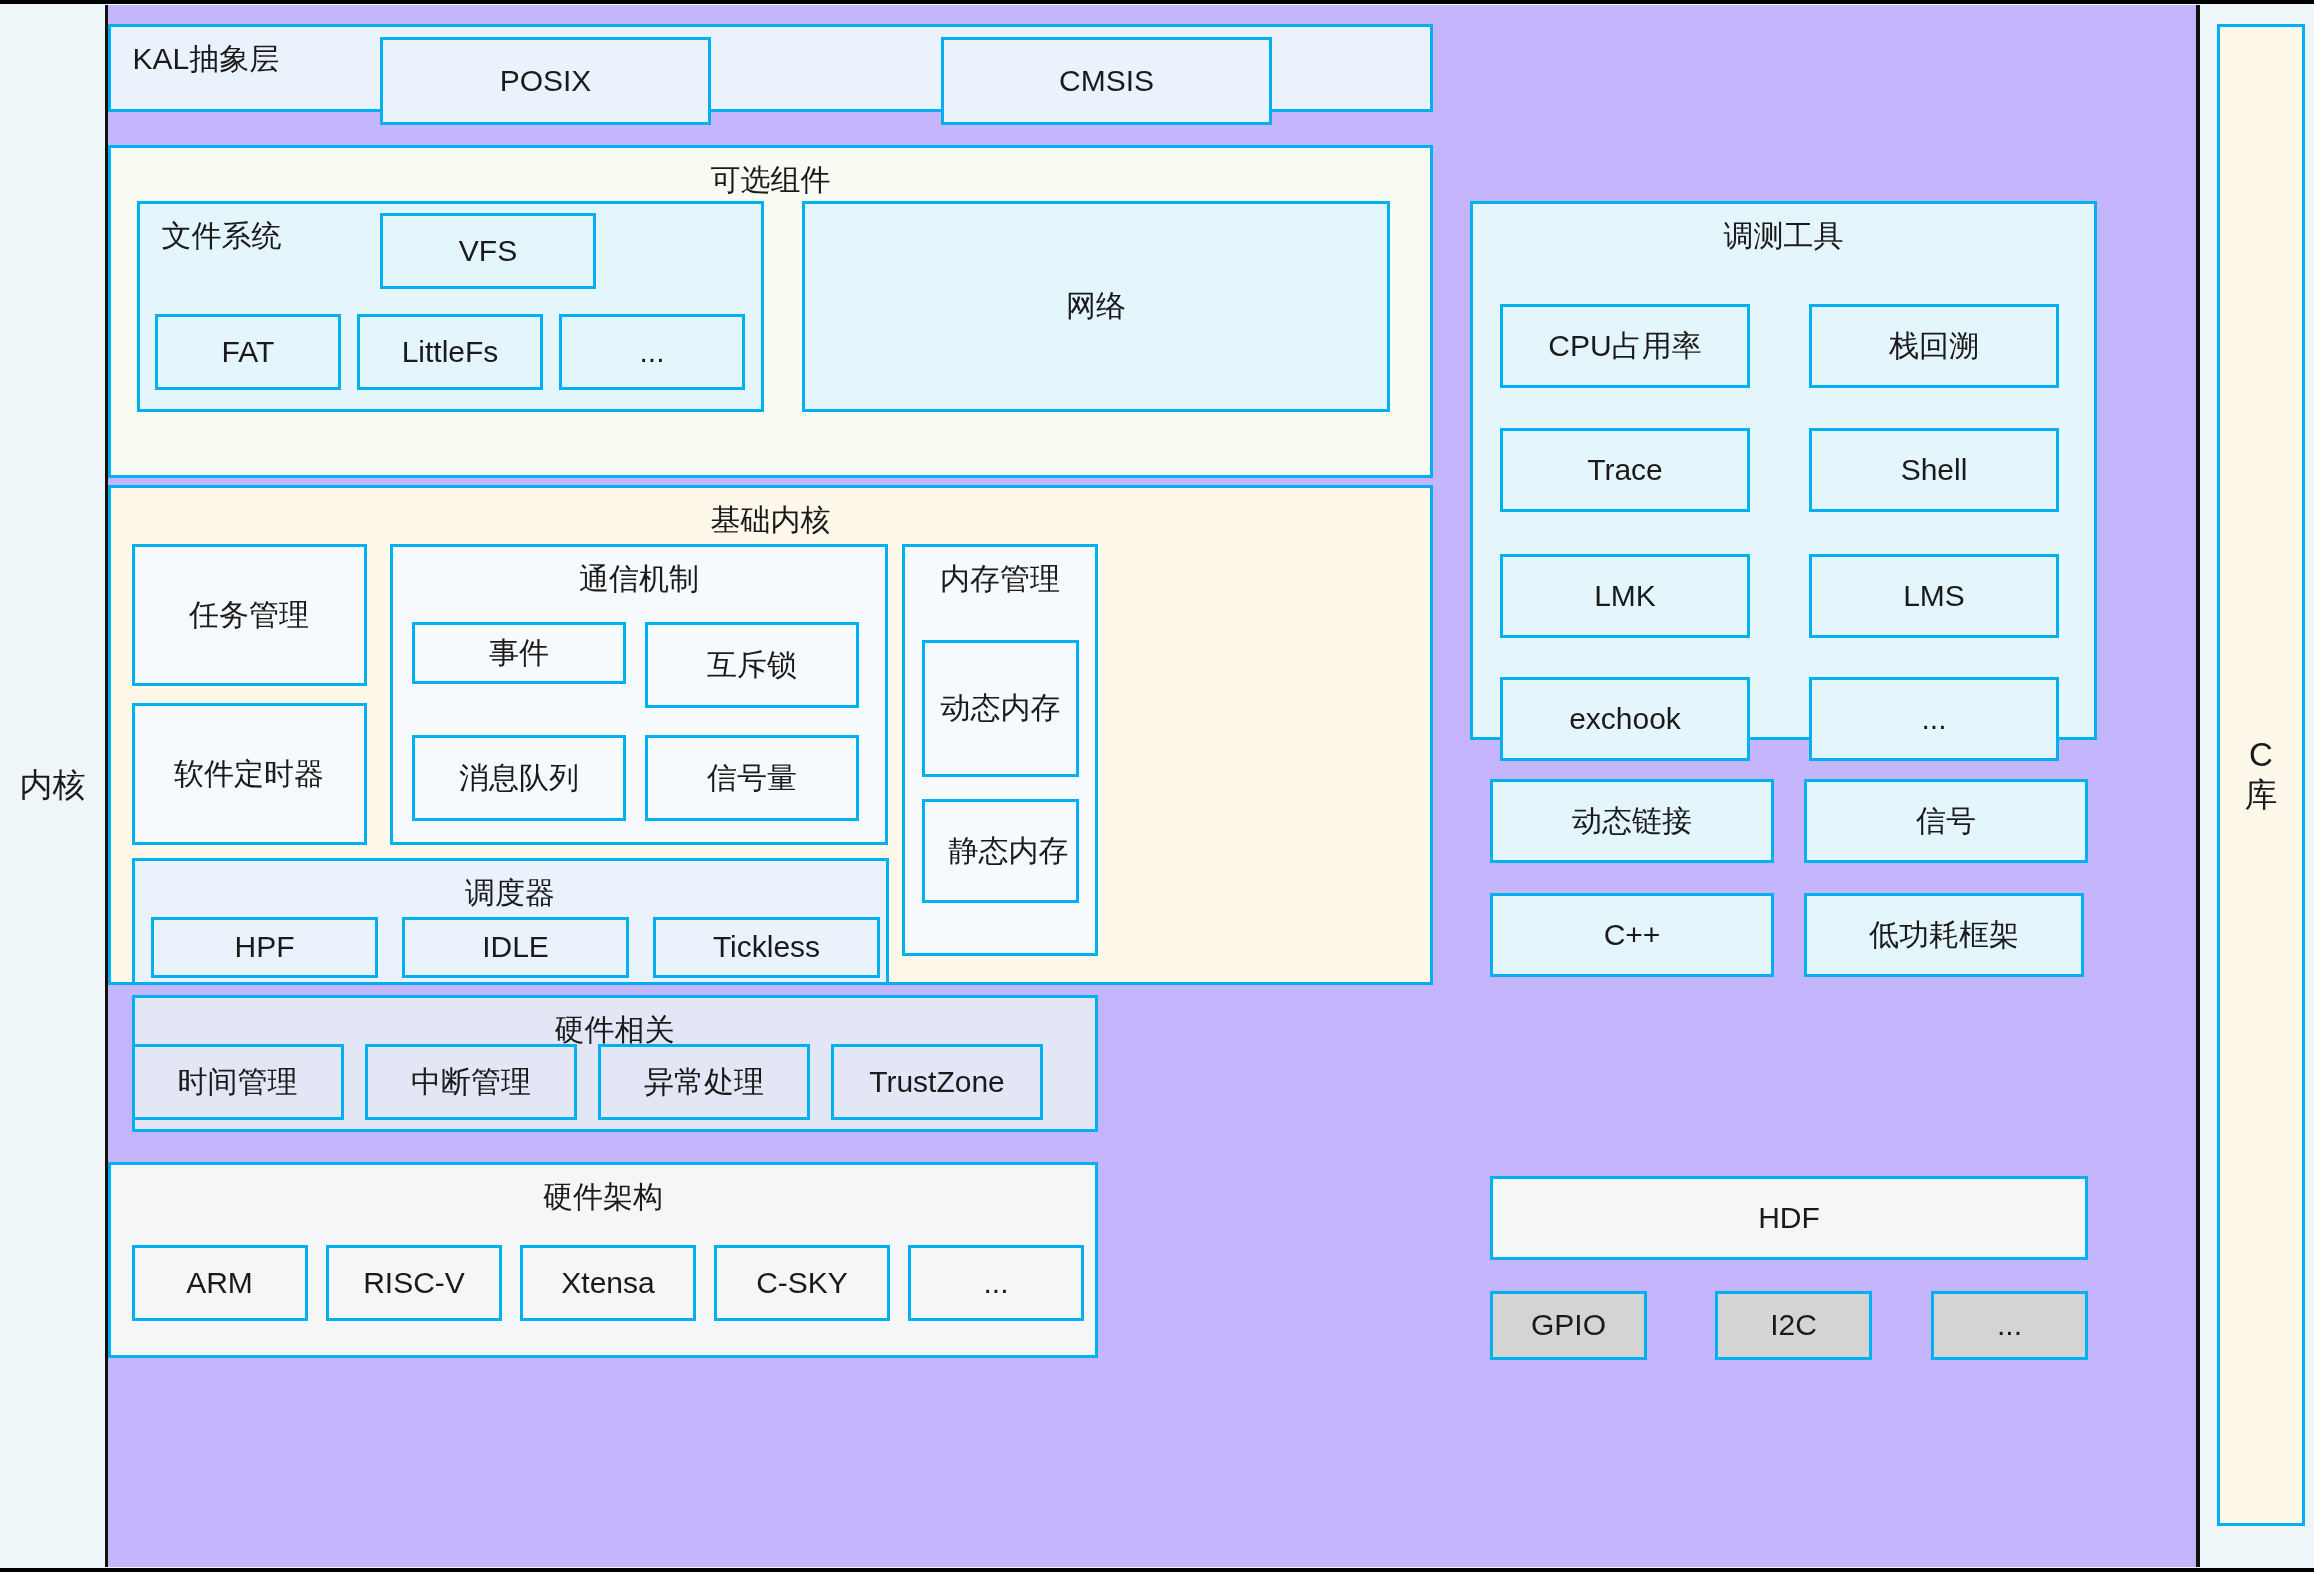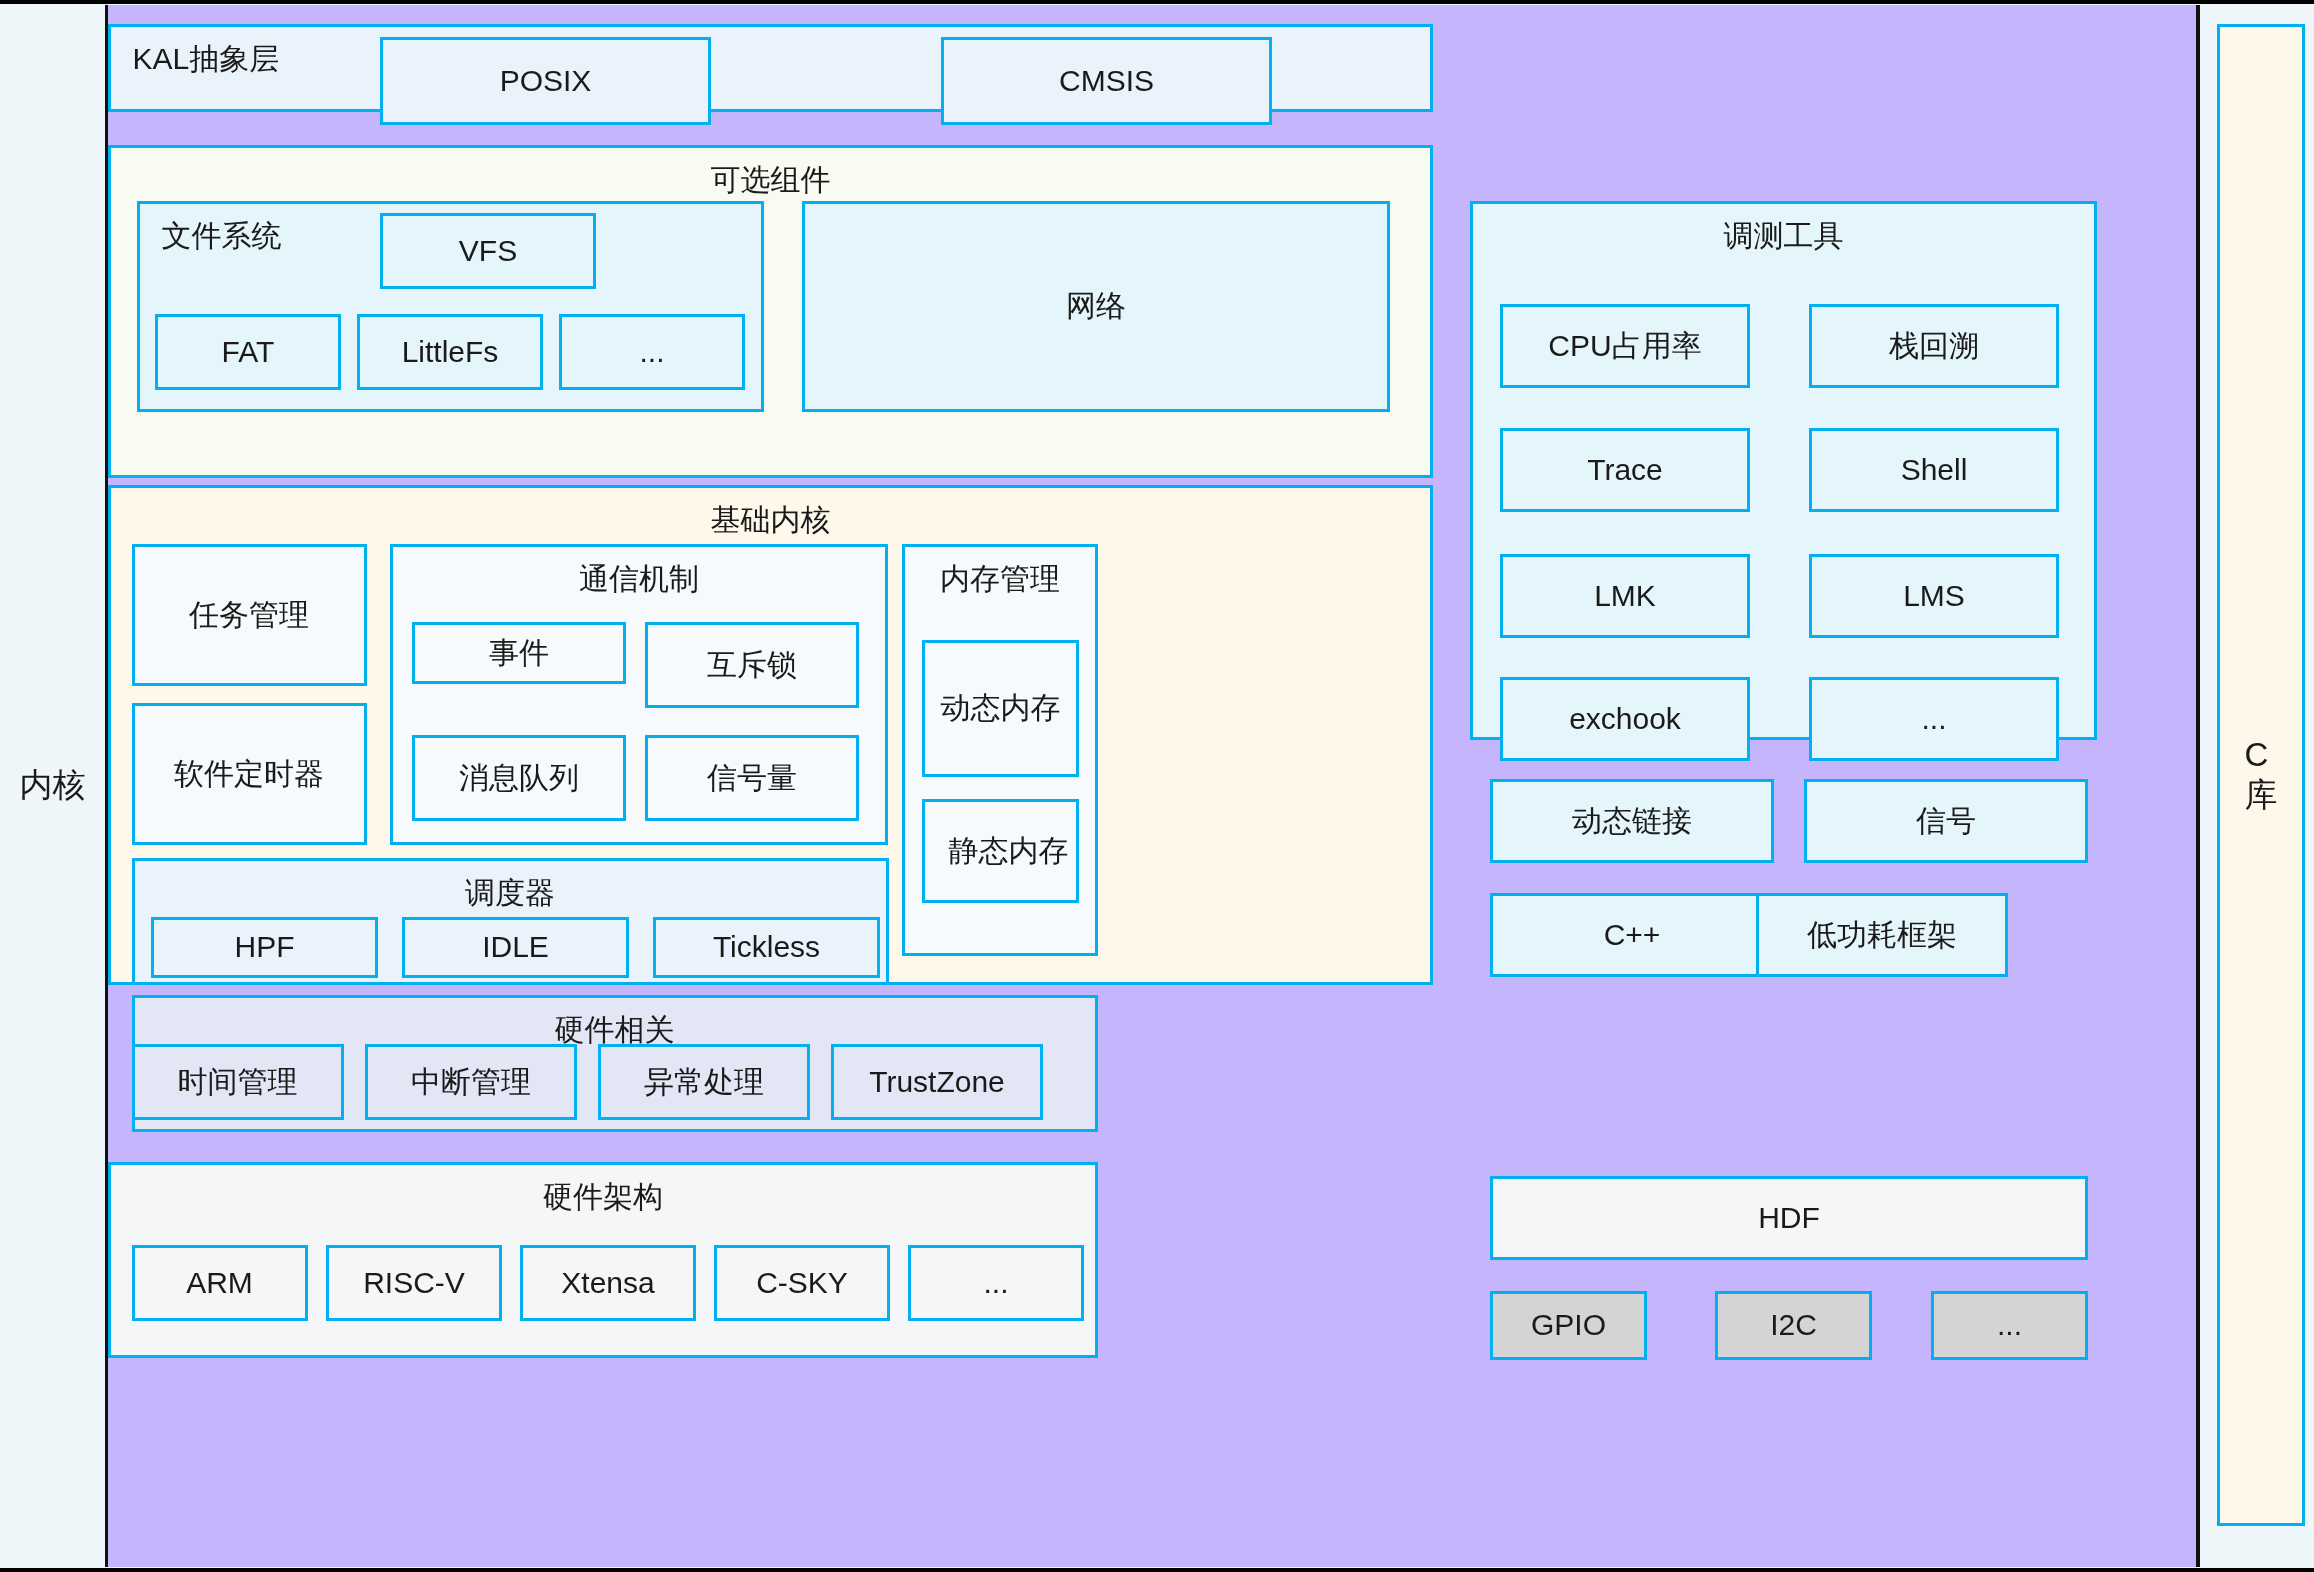--- a/index.html
+++ b/index.html
@@ -65,21 +65,21 @@
   .bx {
     position: absolute;
     border: 3.9px solid #00b0f0;
     box-sizing: border-box;
     background: #e8f3fc;
     display: flex;
     font-size: 30px;
     line-height: 1.2;
     align-items: center;
     justify-content: center;
-    text-align: left;
+    text-align: center;
   }
   .bx.top-title {
     align-items: flex-start;
     padding-top: 13.7px;
   }
   .bx.lbl-left {
     align-items: flex-start;
     justify-content: flex-start;
     padding: 13.7px 0 0 21.6px;
     text-align: left;
@@ -170,21 +170,21 @@
 
     <div class="bx fill-cyanish" style="left:1382px; top:774px; width:284px; height:84px;">
       <span>动态链接</span>
     </div>
     <div class="bx fill-cyanish" style="left:1696px; top:774px; width:284px; height:84px;">
       <span>信号</span>
     </div>
     <div class="bx fill-cyanish" style="left:1382px; top:888px; width:284px; height:84px;">
       <span>C++</span>
     </div>
-    <div class="bx fill-cyanish" style="left:1648px; top:888px; width:252px; height:84px;">
+    <div class="bx fill-cyanish" style="left:1696px; top:888px; width:280px; height:84px;">
       <span>低功耗框架</span>
     </div>
 
     <div class="bx top-title fill-cream" style="left:0px; top:480px; width:1325px; height:500px;">
       <span>基础内核</span>
     </div>
 
     <div class="bx fill-white" style="left:23.5px; top:539px; width:235px; height:142px;">
       <span>任务管理</span>
     </div>

